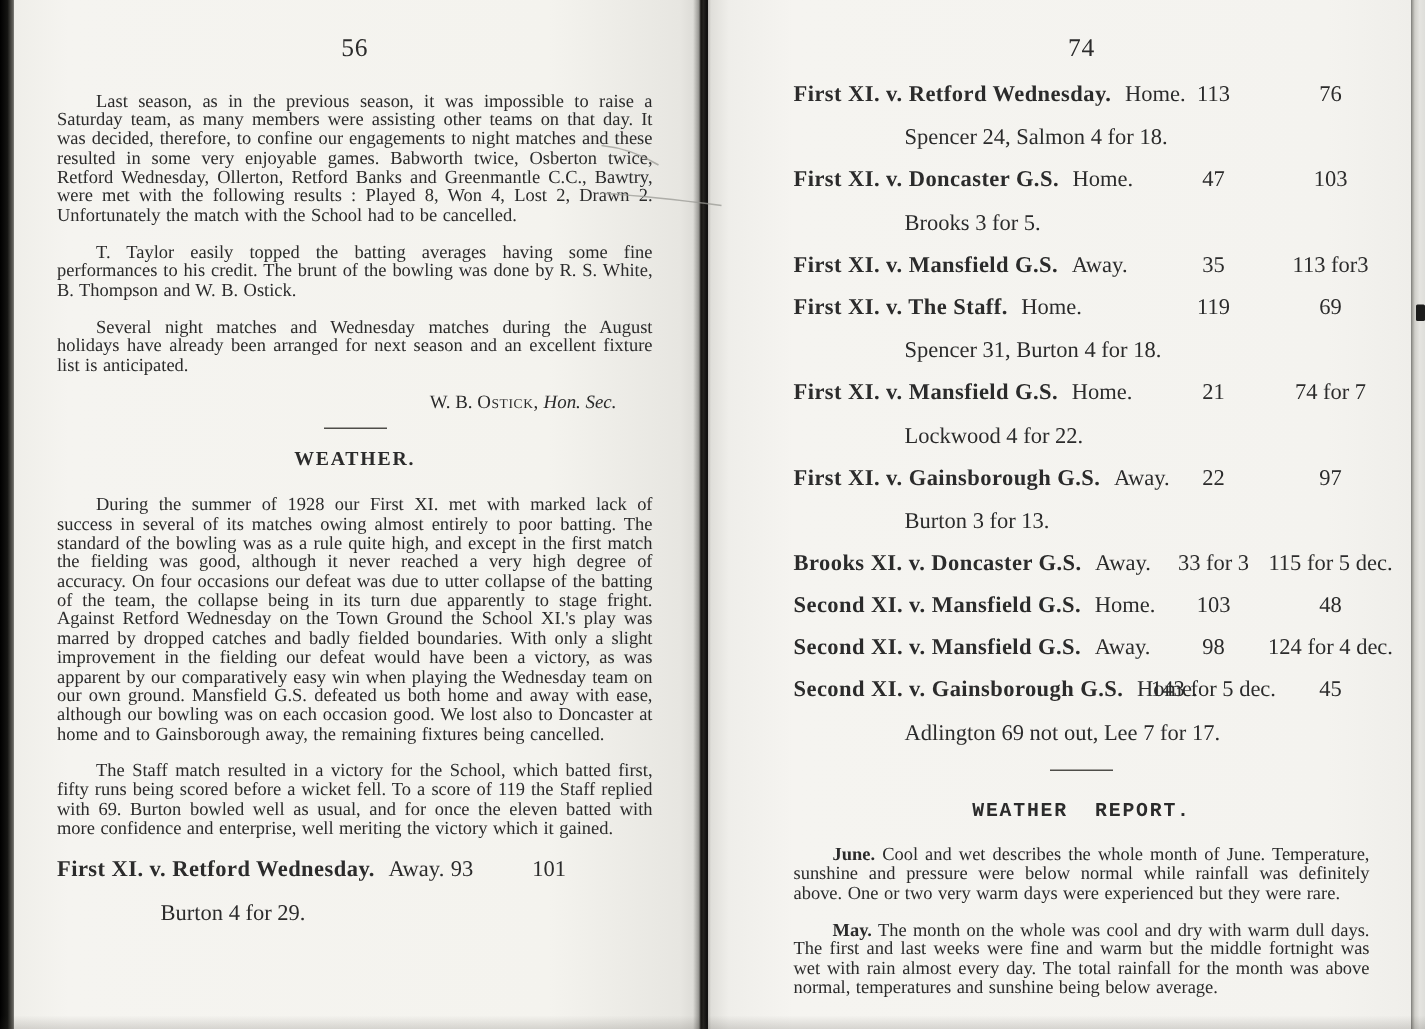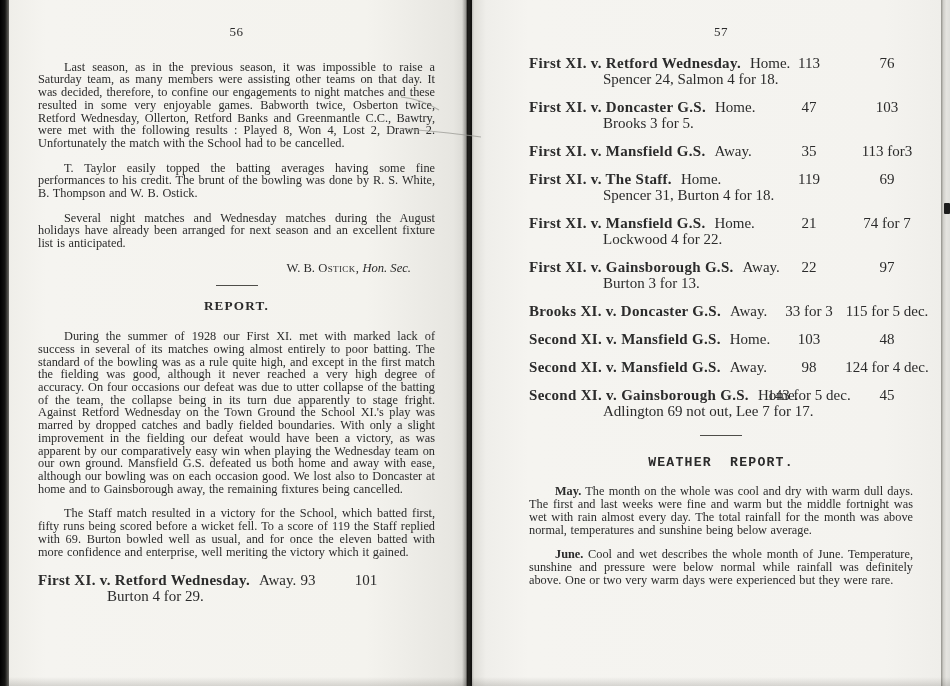--- a/index.html
+++ b/index.html
@@ -38,21 +38,21 @@
     position:absolute;left:944px;top:203px;width:6px;height:11px;
     background:#1c1c1c;border-radius:1px;
   }
   .artifacts{position:absolute;left:395px;top:85px;}
 
   
   .content{position:absolute;font-size:12.3px;line-height:12.7px;}
   .content-left{left:29px;top:26px;width:397px;}
   .content-right{left:57px;top:26px;width:384px;}
 
-  .pagenum{text-align:center;font-size:13px;letter-spacing:.5px;margin:0 0 22px 0;}
+  .pagenum{text-align:center;font-size:17px;letter-spacing:.5px;margin:0 0 22px 0;}
   .page-right .pagenum{margin-bottom:18px;}
 
   p.body{
     margin:0 0 12px 0;text-align:justify;text-indent:26px;
     word-spacing:.6px;
   }
   .signature{text-align:right;padding-right:24px;margin:1px 0 0 0;font-size:12.6px;}
   .sc{font-variant:small-caps;letter-spacing:.4px;}
   .it{font-style:italic;}
 
@@ -64,21 +64,21 @@
     text-align:center;font-weight:bold;font-size:13.2px;
     letter-spacing:1.2px;margin:14px 0 18px 0;
   }
   .heading-weather{word-spacing:9px;margin:21px 0 16px 0;font-family:Liberation Mono, monospace;}
   .divider-right{margin-top:17px;}
 
   
   .match-row{position:relative;margin:0 0 15px 0;font-size:15px;line-height:13px;}
   .match-team{font-weight:bold;letter-spacing:.3px;}
   .match-venue{margin-left:9px;}
-  .match-detail{margin-left:74px;margin-top:3px;}
+  .match-detail{margin-left:74px;margin-top:16px;}
   .score{position:absolute;top:0;text-align:center;}
   .content-right .s1{left:238px;width:84px;text-align:center;}
   .content-right .s2{left:308px;width:100px;}
   .content-left  .s1{left:230px;width:80px;}
   .content-left  .s2{left:288px;width:80px;}
   .match-left{margin-top:16px;}
   .match-left .match-detail{margin-left:69px;}
 
   .month{font-weight:bold;}
 </style>
@@ -96,37 +96,37 @@
       <p class="body">Several night matches and Wednesday matches during the August holidays have already been arranged for next season and an excellent fixture list is anticipated.</p>
 
       <div class="signature">
         <span>W. B.</span>
         <span class="sc">Ostick,</span>
         <span class="it">Hon. Sec.</span>
       </div>
 
       <hr class="divider">
 
-      <div class="heading">REPORT.</div>
+      <div class="heading">WEATHER.</div>
 
       <p class="body">During the summer of 1928 our First XI. met with marked lack of success in several of its matches owing almost entirely to poor batting.  The standard of the bowling was as a rule quite high, and except in the first match the fielding was good, although it never reached a very high degree of accuracy.  On four occasions our defeat was due to utter collapse of the batting of the team, the collapse being in its turn due apparently to stage fright.  Against Retford Wednesday on the Town Ground the School XI.'s play was marred by dropped catches and badly fielded boundaries.  With only a slight improvement in the fielding our defeat would have been a victory, as was apparent by our comparatively easy win when playing the Wednesday team on our own ground.  Mansfield G.S. defeated us both home and away with ease, although our bowling was on each occasion good.  We lost also to Doncaster at home and to Gainsborough away, the remaining fixtures being cancelled.</p>
       <p class="body">The Staff match resulted in a victory for the School, which batted first, fifty runs being scored before a wicket fell.  To a score of 119 the Staff replied with 69.  Burton bowled well as usual, and for once the eleven batted with more confidence and enterprise, well meriting the victory which it gained.</p>
 
       <div class="match-row match-left">
         <span class="match-team">First XI. v. Retford Wednesday.</span><span class="match-venue">Away.</span>
         <span class="score s1">93</span>
         <span class="score s2">101</span>
         <div class="match-detail">Burton 4 for 29.</div>
       </div>
     </div>
   </div>
 
   <div class="page page-right">
     <div class="content content-right">
-      <div class="pagenum">57</div>
+      <div class="pagenum">74</div>
 
       <div class="match-row">
         <span class="match-team">First XI. v. Retford Wednesday.</span><span class="match-venue">Home.</span>
         <span class="score s1">113</span>
         <span class="score s2">76</span>
         <div class="match-detail">Spencer 24, Salmon 4 for 18.</div>
       </div>
 
       <div class="match-row">
         <span class="match-team">First XI. v. Doncaster G.S.</span><span class="match-venue">Home.</span>
@@ -184,22 +184,22 @@
         <span class="match-team">Second XI. v. Gainsborough G.S.</span><span class="match-venue">Home.</span>
         <span class="score s1">143 for 5 dec.</span>
         <span class="score s2">45</span>
         <div class="match-detail">Adlington 69 not out, Lee 7 for 17.</div>
       </div>
 
       <hr class="divider divider-right">
 
       <div class="heading heading-weather">WEATHER REPORT.</div>
 
+      <p class="body"><span class="month">June.</span><span>  Cool and wet describes the whole month of June.  Temperature, sunshine and pressure were below normal while rainfall was definitely above.  One or two very warm days were experienced but they were rare.</span></p>
       <p class="body"><span class="month">May.</span><span>  The month on the whole was cool and dry with warm dull days.  The first and last weeks were fine and warm but the middle fortnight was wet with rain almost every day.  The total rainfall for the month was above normal, temperatures and sunshine being below average.</span></p>
-      <p class="body"><span class="month">June.</span><span>  Cool and wet describes the whole month of June.  Temperature, sunshine and pressure were below normal while rainfall was definitely above.  One or two very warm days were experienced but they were rare.</span></p>
     </div>
   </div>
 
   <div class="edge-left"></div>
   <div class="spine"></div>
   <div class="edge-right"></div>
   <div class="bottom-shade"></div>
   <div class="ink-mark"></div>
   <svg class="artifacts" width="90" height="60">
     <path d="M 6 12 Q 26 14 44 25" fill="none" stroke="#9a9a94" stroke-width="1.1" opacity="0.75"></path>

